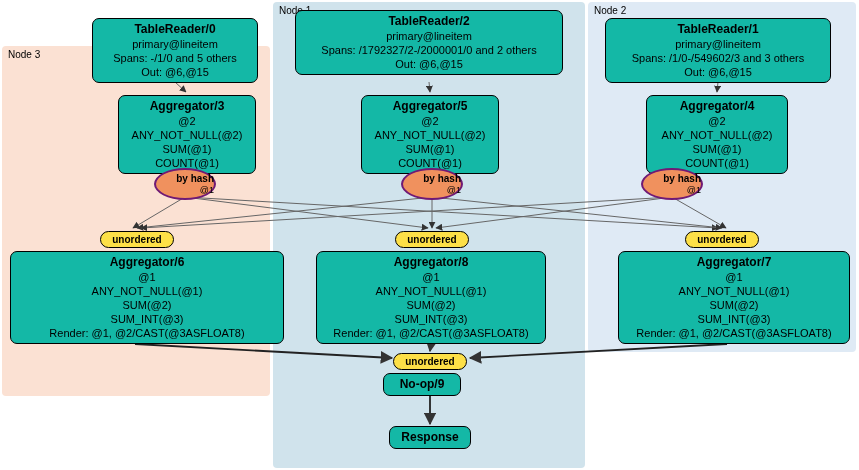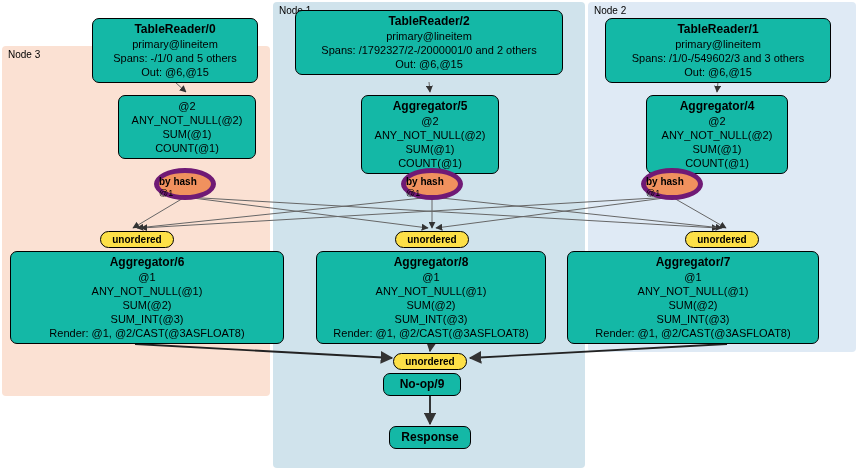--- a/index.html
+++ b/index.html
@@ -14,22 +14,22 @@
 
   .edges { position:absolute; left:0; top:0; width:859px; height:470px; }
   .edge  { stroke:#666; stroke-width:1; }
   .edge.thick { stroke:#222; stroke-width:1.8; }
 
   .box { position:absolute; background:#14b8a6; border:1px solid #000; border-radius:7px;
          text-align:center; padding:3px 4px; white-space:nowrap; }
   .box-title { font-weight:bold; font-size:12px; line-height:15px; }
   .box-line  { font-size:11px; line-height:14px; }
 
-  .hash { position:absolute; width:62px; height:32px; background:#f0915e; border:5px solid #701a75;
-          border-radius:50%; text-align:left; padding-top:3px; }
+  .hash { position:absolute; width:62px; height:32px; background:#f0915e; border:2px solid #701a75;
+          border-radius:50%; text-align:right; padding-top:3px; }
   .hash-label { font-size:10px; font-weight:bold; line-height:12px; }
   .hash-sub   { font-size:9px; line-height:11px; }
 
   .pill { position:absolute; width:74px; height:17px; background:#fde047; border:1px solid #000;
           border-radius:9px; text-align:center; font-size:10px; font-weight:bold; line-height:15px; }
 </style>
 </head>
 <body>
 
 <div class="canvas">
@@ -83,20 +83,21 @@
     <div class="box-line">Out: @6,@15</div>
   </div>
   <div class="box" style="left:605px;top:18px;width:226px">
     <div class="box-title">TableReader/1</div>
     <div class="box-line">primary@lineitem</div>
     <div class="box-line">Spans: /1/0-/549602/3 and 3 others</div>
     <div class="box-line">Out: @6,@15</div>
   </div>
 
   <div class="box" style="left:118px;top:95px;width:138px">
+    <div class="box-title">Aggregator/3</div>
     <div class="box-line">@2</div>
     <div class="box-line">ANY_NOT_NULL(@2)</div>
     <div class="box-line">SUM(@1)</div>
     <div class="box-line">COUNT(@1)</div>
   </div>
   <div class="box" style="left:361px;top:95px;width:138px">
     <div class="box-title">Aggregator/5</div>
     <div class="box-line">@2</div>
     <div class="box-line">ANY_NOT_NULL(@2)</div>
     <div class="box-line">SUM(@1)</div>
@@ -136,21 +137,21 @@
     <div class="box-line">Render: @1, @2/CAST(@3ASFLOAT8)</div>
   </div>
   <div class="box" style="left:316px;top:251px;width:230px">
     <div class="box-title">Aggregator/8</div>
     <div class="box-line">@1</div>
     <div class="box-line">ANY_NOT_NULL(@1)</div>
     <div class="box-line">SUM(@2)</div>
     <div class="box-line">SUM_INT(@3)</div>
     <div class="box-line">Render: @1, @2/CAST(@3ASFLOAT8)</div>
   </div>
-  <div class="box" style="left:567px;top:251px;width:252px">
+  <div class="box" style="left:618px;top:251px;width:232px">
     <div class="box-title">Aggregator/7</div>
     <div class="box-line">@1</div>
     <div class="box-line">ANY_NOT_NULL(@1)</div>
     <div class="box-line">SUM(@2)</div>
     <div class="box-line">SUM_INT(@3)</div>
     <div class="box-line">Render: @1, @2/CAST(@3ASFLOAT8)</div>
   </div>
 
   <div class="pill" style="left:393px;top:353px">unordered</div>
 

